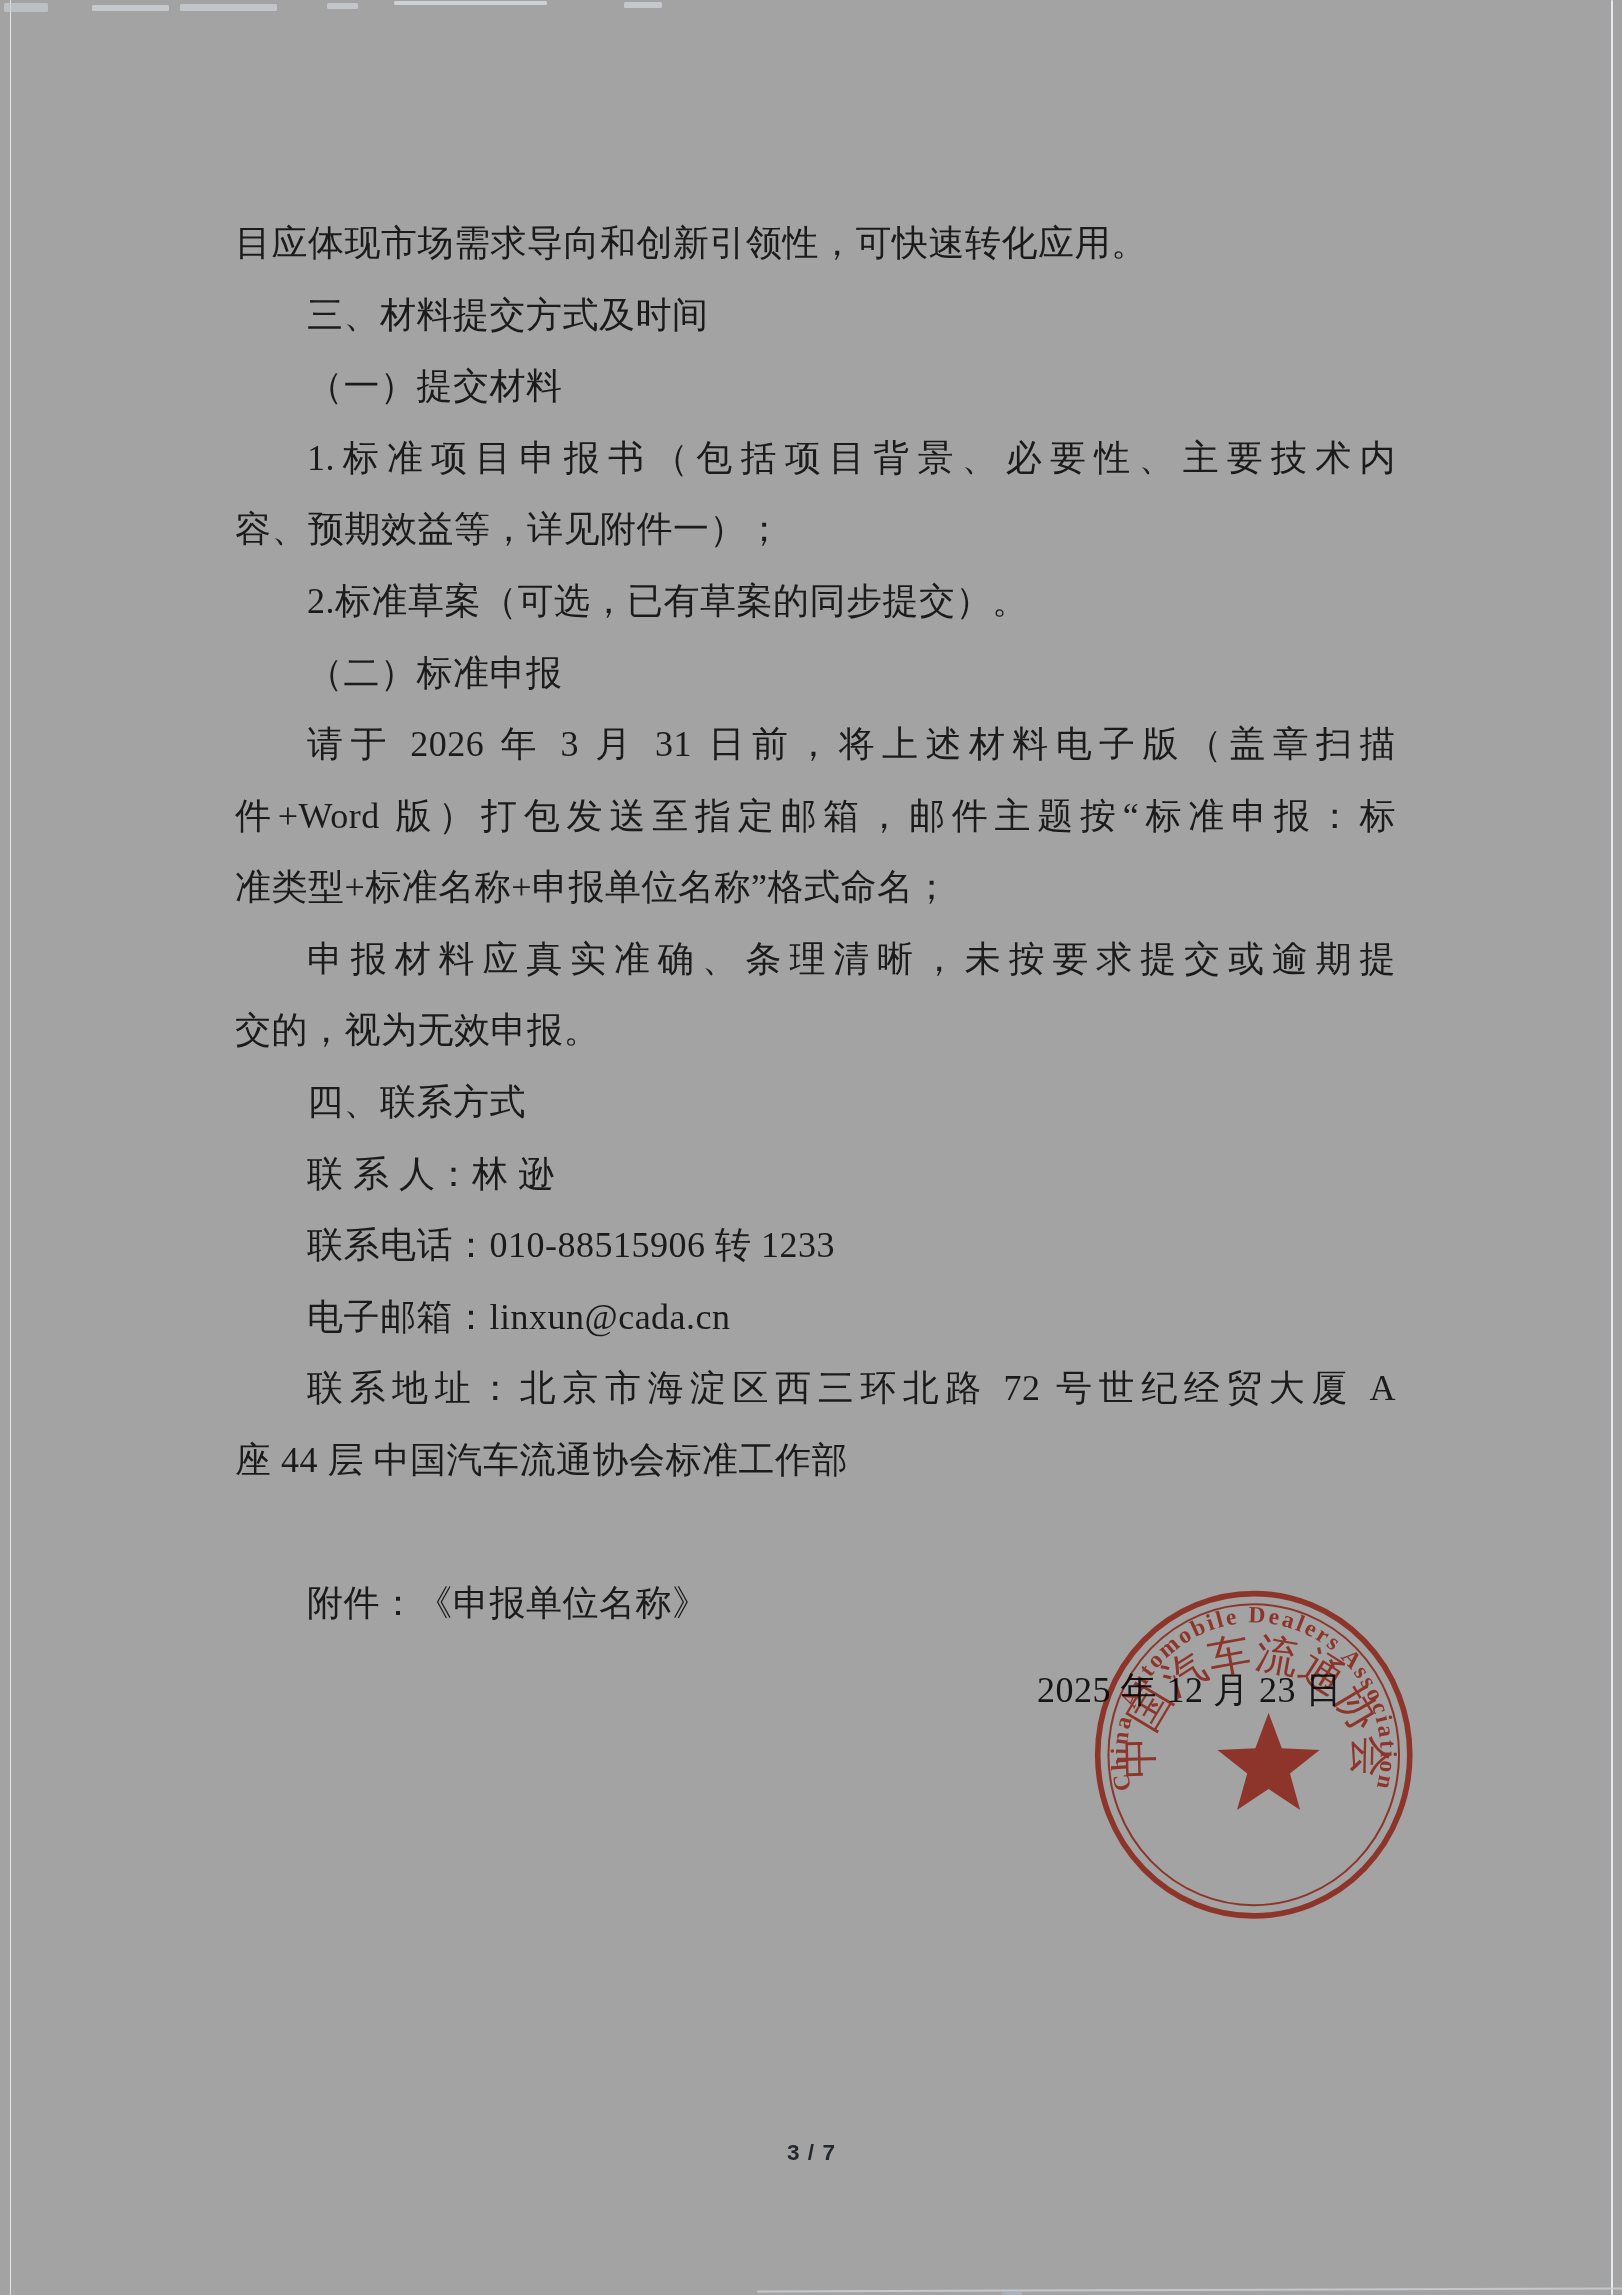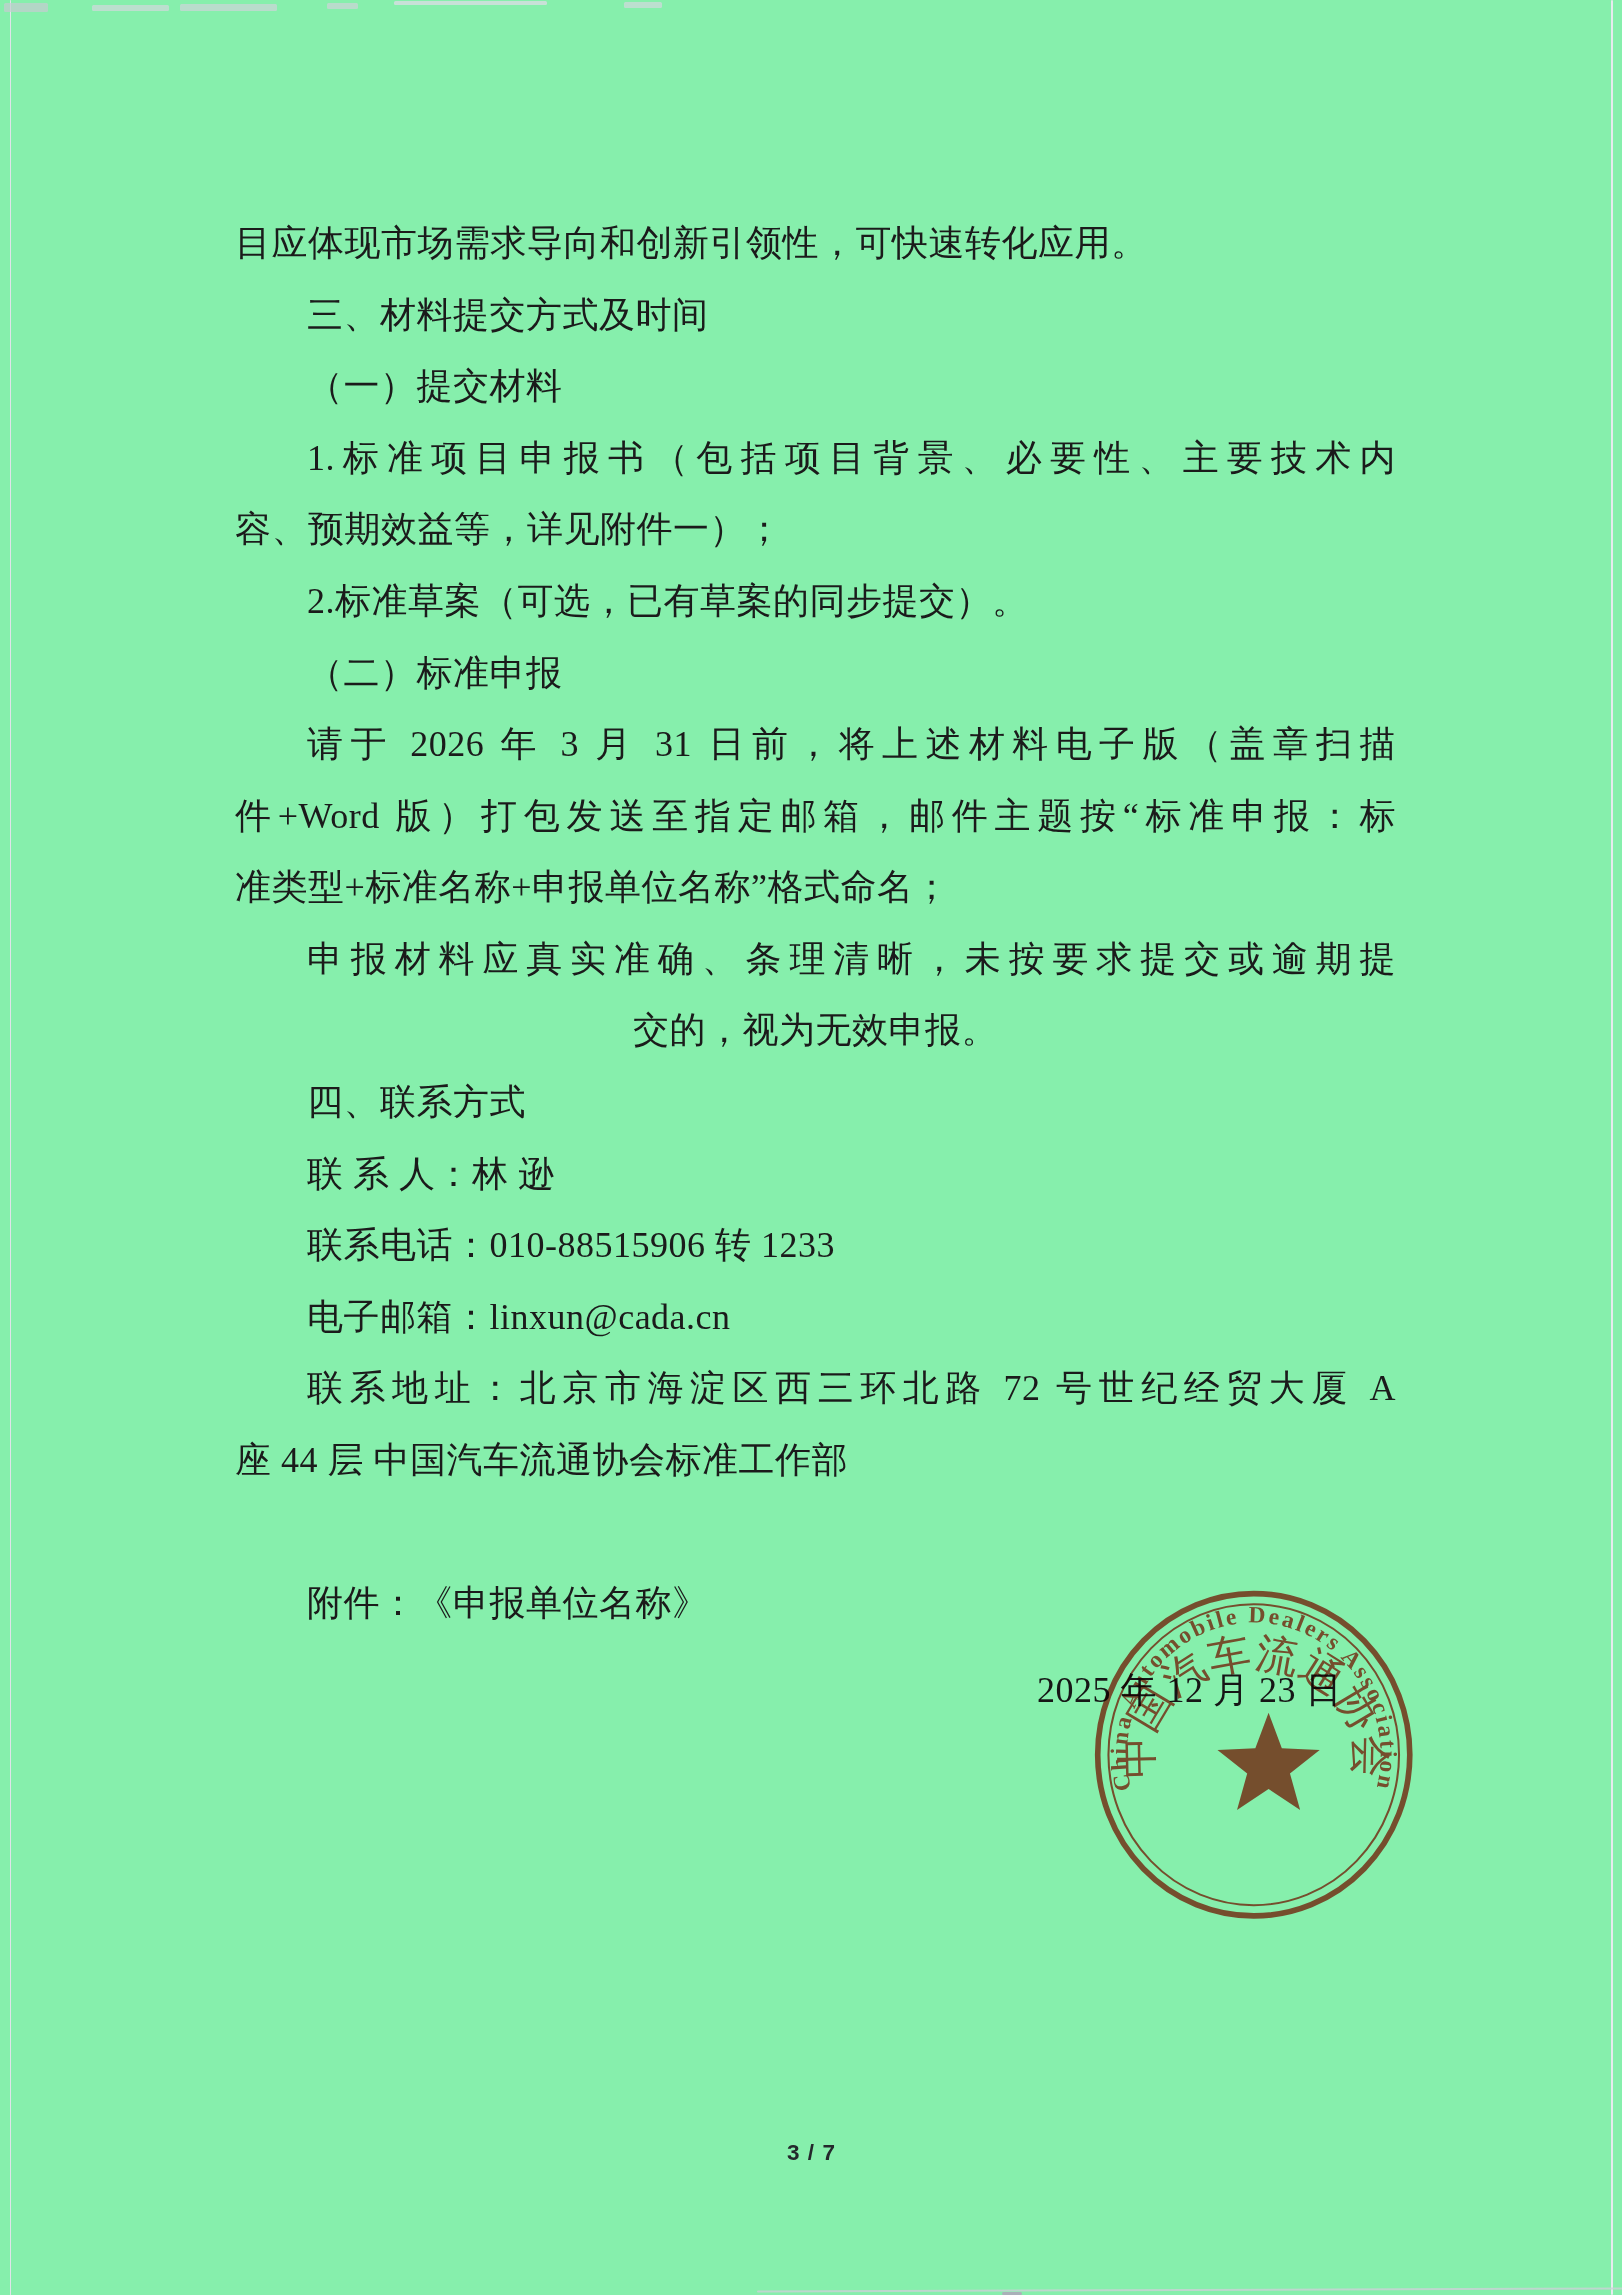--- a/index.html
+++ b/index.html
@@ -1,20 +1,20 @@
 <!DOCTYPE html>
 <html style="font-size:8.2px"><head>
 <meta charset="utf-8">
 <style>
   html,body{margin:0;padding:0;}
   body{
     width:1623px;height:2295px;position:relative;background:#ffffff;overflow:hidden;
     font-family:"Liberation Serif","DejaVu Serif",serif;
   }
-  .page{position:absolute;inset:0;background:#86efac;}
+  .page{position:absolute;inset:0;background:#a3a3a3;}
   
   .artifact{position:absolute;border-radius:1.5px;}
   .hairline-left{left:9.7px;top:0;width:1.5px;height:2295px;background:#dfe4e9;}
   .hairline-right{left:1611px;top:0;width:1.5px;height:2295px;background:#e6eaee;}
   .smudge-1{left:4.1px;top:3.1px;width:44px;height:9.2px;background:#c6ccd2;opacity:.7;}
   .smudge-2{left:92px;top:5.1px;width:77px;height:6.1px;background:#d3d8dd;opacity:.7;}
   .smudge-3{left:180px;top:4.1px;width:97px;height:7.2px;background:#cfd4da;opacity:.7;}
   .smudge-4{left:327px;top:3.1px;width:31px;height:6.1px;background:#ced3d9;opacity:.7;}
   .smudge-5{left:394px;top:1px;width:153px;height:4.1px;background:#d8dde2;opacity:.8;}
   .smudge-6{left:624px;top:2px;width:38px;height:6.1px;background:#d3d8de;opacity:.7;}
@@ -69,21 +69,21 @@
       <div class="line ind" style="top: 279px;">三、材料提交方式及时间</div>
       <div class="line ind" style="top: 350px;">（一）提交材料</div>
       <div class="line ind fill" style="top: 422px;">1.标准项目申报书（包括项目背景、必要性、主要技术内</div>
       <div class="line" style="top: 493px;">容、预期效益等，详见附件一）；</div>
       <div class="line ind" style="top: 565px;">2.标准草案（可选，已有草案的同步提交）。</div>
       <div class="line ind" style="top: 637px;">（二）标准申报</div>
       <div class="line ind fill" style="top: 708px;">请于 2026 年 3 月 31 日前，将上述材料电子版（盖章扫描</div>
       <div class="line fill" style="top: 780px;">件+Word 版）打包发送至指定邮箱，邮件主题按“标准申报：标</div>
       <div class="line" style="top: 851px;">准类型+标准名称+申报单位名称”格式命名；</div>
       <div class="line ind fill" style="top: 923px;">申报材料应真实准确、条理清晰，未按要求提交或逾期提</div>
-      <div class="line" style="top: 994px; text-align: center;">交的，视为无效申报。</div>
+      <div class="line" style="top: 994px;">交的，视为无效申报。</div>
       <div class="line ind" style="top: 1066px;">四、联系方式</div>
       <div class="line ind" style="top: 1138px;">联 系 人：林 逊</div>
       <div class="line ind" style="top: 1209px;">联系电话：010-88515906 转 1233</div>
       <div class="line ind" style="top: 1281px;">电子邮箱：linxun@cada.cn</div>
       <div class="line ind fill" style="top: 1352px;">联系地址：北京市海淀区西三环北路 72 号世纪经贸大厦 A</div>
       <div class="line" style="top: 1424px;">座 44 层 中国汽车流通协会标准工作部</div>
       <div class="line ind" style="top: 1567px;">附件：《申报单位名称》</div>
     </div>
 
   <div class="date">2025 年 12 月 23 日</div>

